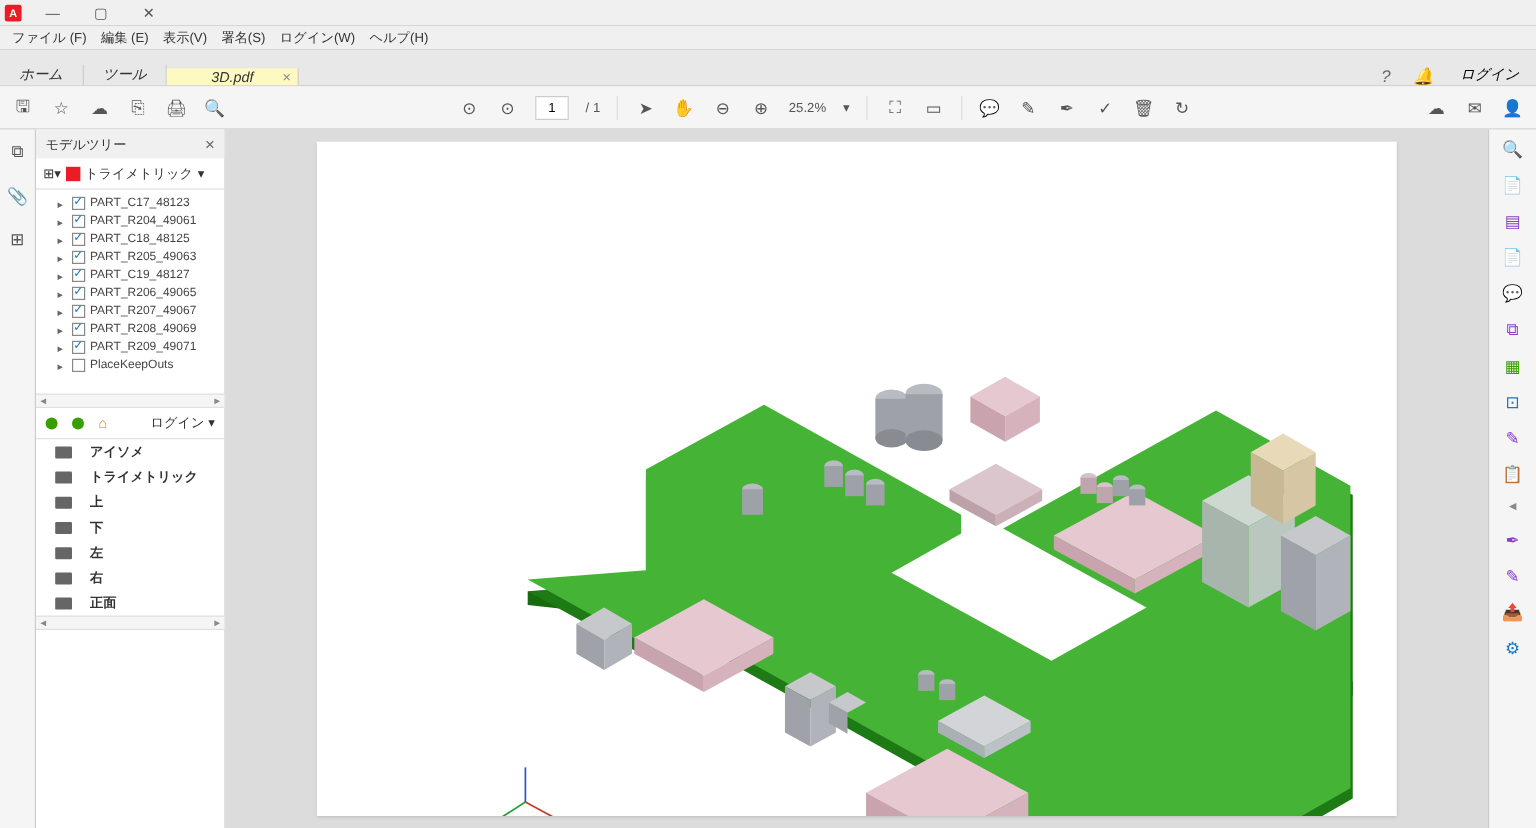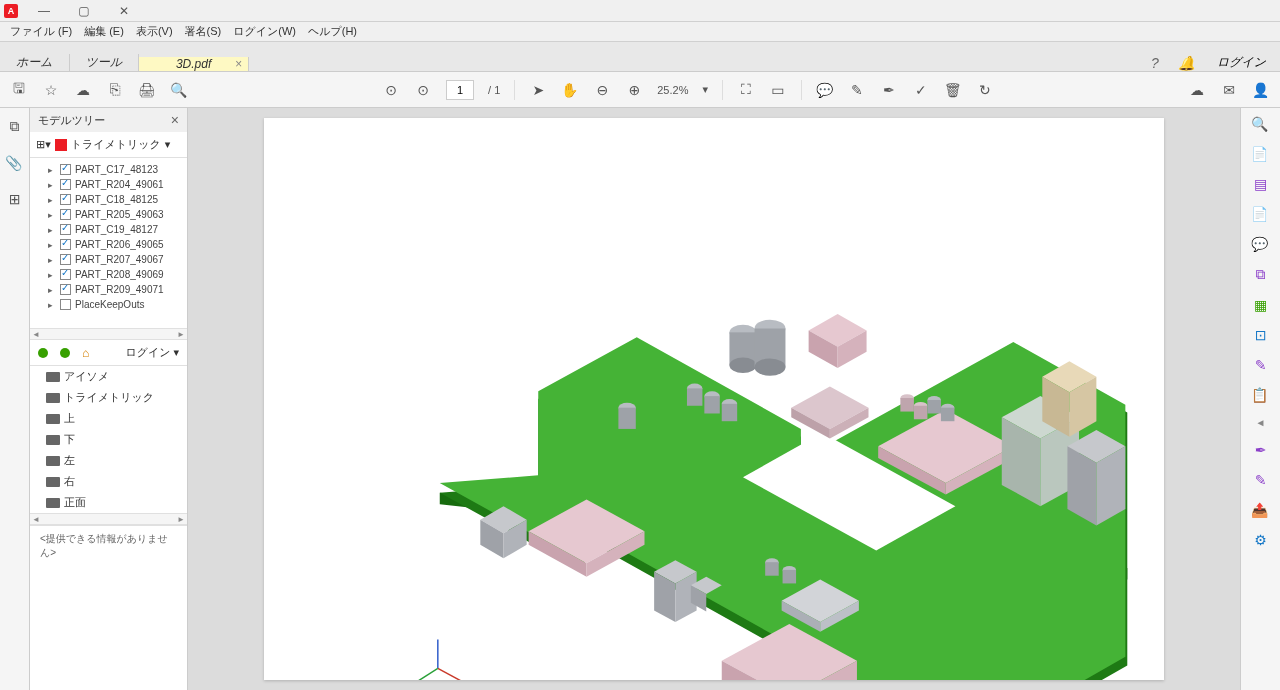--- a/index.html
+++ b/index.html
@@ -40,21 +40,21 @@
 .sb-tree { flex: 0 0 170px; overflow-y: auto; position: relative; padding: 4px 0; }
 .sb-tree .row { display: flex; align-items: center; gap: 4px; padding: 2px 0 2px 18px; font-size: 10px; color: #444; }
 .sb-tree .row .expander { width: 8px; font-size: 9px; color: #666; }
 .sb-tree .row .chk { width: 11px; height: 11px; border: 1px solid #888; position: relative; }
 .sb-tree .row .chk.checked::after { content:"✓"; position:absolute; top:-3px; left:0; font-size:10px; color:#1678c7; }
 .sb-scroll { height: 12px; border-top: 1px solid #e0e0e0; border-bottom: 1px solid #e0e0e0; background:#f5f5f5; display:flex; align-items:center; justify-content:space-between; padding:0 2px; font-size:8px; color:#888;}
 .sb-options { height: 26px; display: flex; align-items: center; padding: 0 8px; gap: 12px; border-bottom: 1px solid #e0e0e0; font-size: 11px; }
 .sb-options .dot { width: 10px; height: 10px; background: #37a000; border-radius: 50%; }
 .sb-options .home { color: #d58000; font-size: 12px; }
 .sb-views { flex: 0 0 140px; }
-.sb-views .row { display: flex; align-items: center; gap: 4px; padding: 3px 8px 3px 16px; font-size: 11px; }
+.sb-views .row { display: flex; align-items: center; gap: 15px; padding: 3px 8px 3px 16px; font-size: 11px; font-weight: bold; }
 .sb-views .row .cam { width: 14px; height: 10px; background: #666; border-radius: 1px; }
 .sb-info { padding: 6px 10px; font-size: 10px; color: #666; border-top: 1px solid #e0e0e0; }
 
 .content { flex: 1; background: #dcdcdc; position: relative; display: flex; justify-content: center; padding: 10px 0; }
 .page { width: 900px; height: 100%; background: #fff; box-shadow: 0 1px 3px rgba(0,0,0,.2); position: relative; overflow: hidden; }
 .board-svg { position: absolute; top: 0; left: 0; width: 100%; height: 100%; }
 
 .right-rail { width: 40px; background: #f5f5f5; border-left: 1px solid #ccc; display: flex; flex-direction: column; align-items: center; padding-top: 8px; gap: 14px; font-size: 14px; color: #555; }
 .right-rail .tool { color: #1678c7; }
 .right-rail .tool.purple { color: #8b3fc9; }
@@ -235,21 +235,20 @@
         </div>
         <div class="row">
           <span class="cam"></span>
           <span>正面</span>
         </div>
       </div>
     <div class="sb-scroll">
         <span>◄</span>
         <span>►</span>
       </div>
-    <div class="sb-info">&lt;提供できる情報がありません&gt;</div>
   </div>
 
   <div class="content">
     <div class="page">
       <svg class="board-svg" viewBox="0 0 900 582">
 
         <g>
 
           <polygon fill="#3ea82f" points="
             180,400  300,465  300,430  525,555  525,580 670,660 720,630 720,595 748,580 748,545

